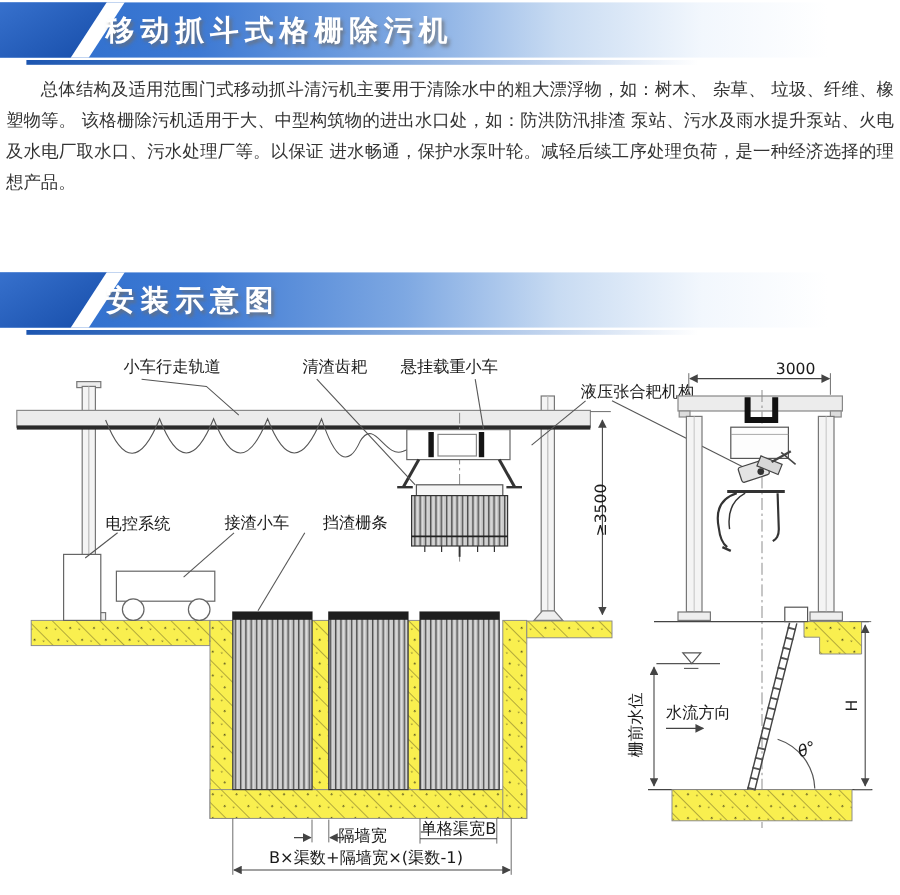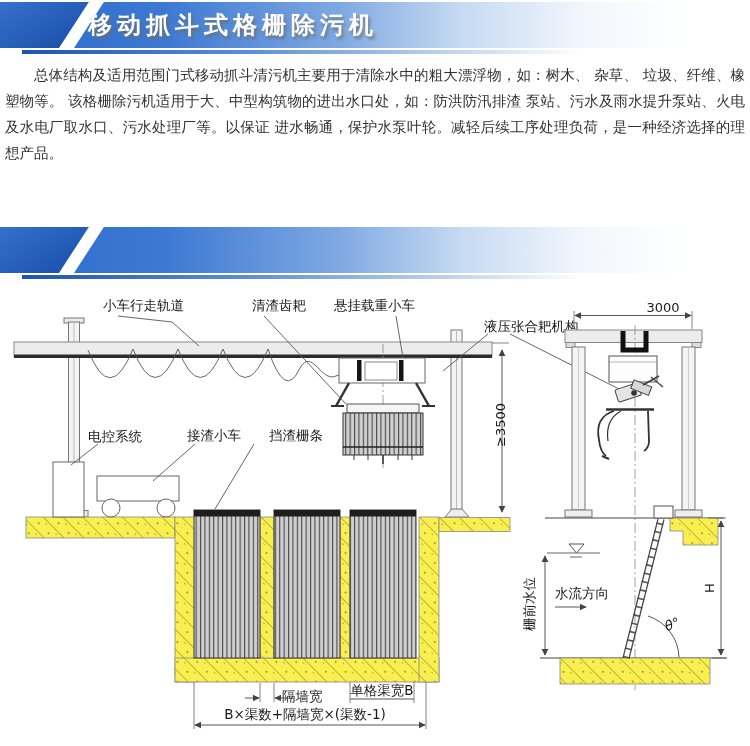--- a/index.html
+++ b/index.html
@@ -42,20 +42,21 @@
   </div>
   <div class="banner-line" id="line1"></div>
 
   <div class="intro">
     <p>总体结构及适用范围门式移动抓斗清污机主要用于清除水中的粗大漂浮物，如：树木、 杂草、 垃圾、纤维、橡塑物等。 该格栅除污机适用于大、中型构筑物的进出水口处，如：防洪防汛排渣 泵站、污水及雨水提升泵站、火电及水电厂取水口、污水处理厂等。以保证 进水畅通，保护水泵叶轮。减轻后续工序处理负荷，是一种经济选择的理想产品。</p>
   </div>
 
   <div class="banner" id="banner2">
     <div class="dark"></div>
     <div class="stripe"></div>
+    <div class="title">安装示意图</div>
   </div>
   <div class="banner-line" id="line2"></div>
 
   <svg id="diagram" viewBox="0 0 746 746">
     <defs>
       <marker id="arw" viewBox="0 0 10 10" refX="9" refY="5" markerWidth="8" markerHeight="8" orient="auto-start-reverse">
         <path d="M0 0 L10 5 L0 10 z" fill="#444"></path>
       </marker>
       <pattern id="hatch" width="14" height="14" patternUnits="userSpaceOnUse" patternTransform="rotate(45)">
         <rect width="14" height="14" fill="#f9ef4f"></rect>

